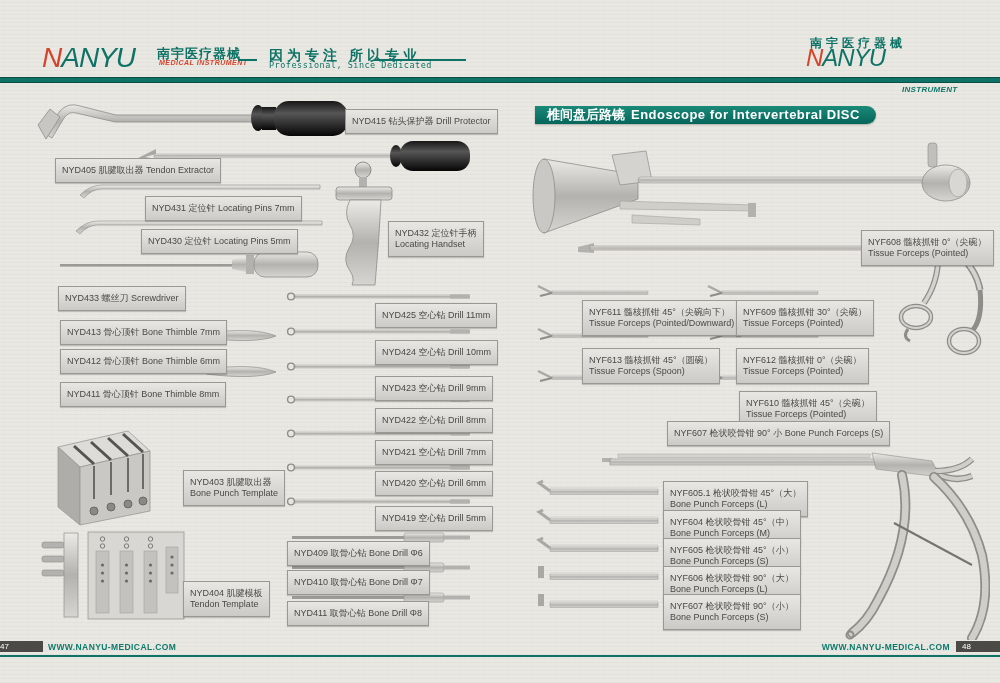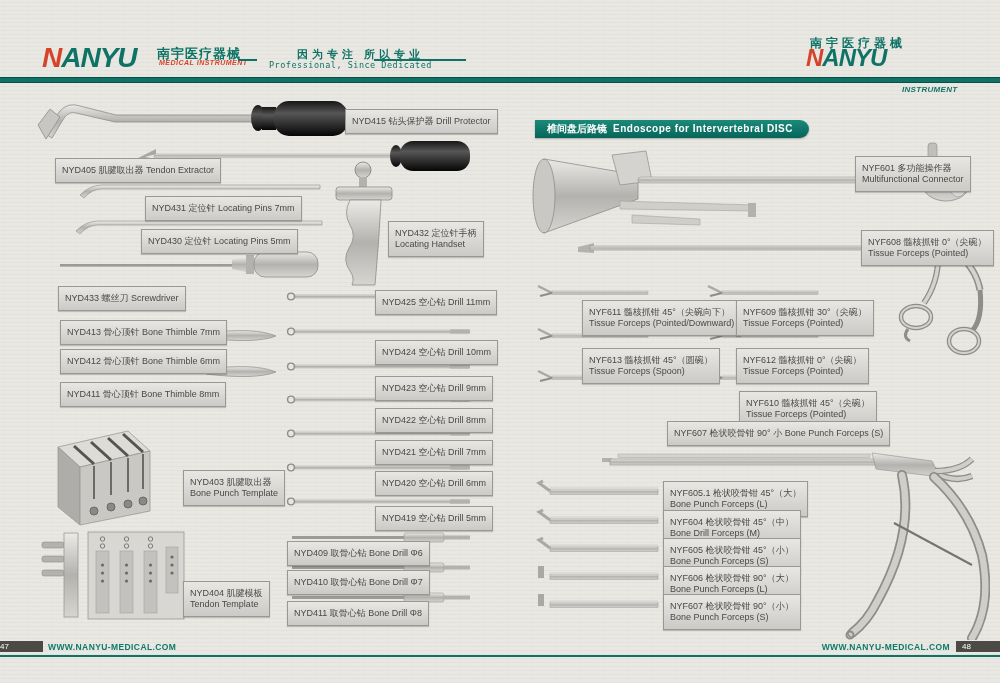--- a/index.html
+++ b/index.html
@@ -2,38 +2,38 @@
 <html><head>
 <meta charset="utf-8">
 <style>
   html,body{margin:0;padding:0;background:#d8d6d1;}
   .canvas{position:relative;width:1000px;height:683px;overflow:hidden;
     background:#e9e7e2;
     background-image:repeating-linear-gradient(0deg, rgba(120,115,105,.05) 0 1px, transparent 1px 4px),
                      repeating-linear-gradient(90deg, rgba(255,255,255,.05) 0 2px, transparent 2px 6px);
     font-family:"Liberation Sans", sans-serif;color:#45443f;}
   
-  .wm{position:absolute;font-style:italic;font-weight:700;letter-spacing:-1px;}
+  .wm{position:absolute;font-style:italic;font-weight:400;letter-spacing:-1px;}
   .wm-left{left:42px;top:42px;font-size:28px;}
   .wm-right{left:806px;top:44px;font-size:24px;}
   .wm .n{color:#d5432a;}
   .wm .rest{color:#0e7366;}
   .brand-cn-l{position:absolute;left:157px;top:45px;font-size:13px;font-weight:bold;color:#0e7366;letter-spacing:1px;}
   .brand-sub-l{position:absolute;left:159px;top:59px;font-size:7px;font-weight:bold;font-style:italic;color:#d5432a;letter-spacing:.5px;}
   .hdr-dash{position:absolute;left:238px;top:59px;width:19px;height:2px;background:#0e7366;}
-  .slogan-cn{position:absolute;left:269px;top:47px;font-size:11px;font-weight:bold;color:#0e7366;letter-spacing:4px;margin-left:28px;}
+  .slogan-cn{position:absolute;left:269px;top:47px;font-size:14px;font-weight:bold;color:#0e7366;letter-spacing:4px;}
   .slogan-en{position:absolute;left:269px;top:60px;font-size:8.5px;color:#0e7366;font-family:"DejaVu Sans Mono", monospace;letter-spacing:.5px;}
   .slogan-line{position:absolute;left:374px;top:59px;width:92px;height:1.5px;background:#0e7366;}
   .brand-cn-r{position:absolute;left:810px;top:35px;font-size:12px;font-weight:bold;color:#0e7366;letter-spacing:4px;}
   .sub-r{position:absolute;left:902px;top:49px;font-size:8px;font-weight:bold;font-style:italic;color:#0e7366;line-height:9px;letter-spacing:.3px;margin-top:27px;}
   .rule-top{position:absolute;left:0;top:77px;width:1000px;height:4px;background:#0e7366;border-top:1px solid #0a4f46;border-bottom:1px solid #0a4f46;}
   
   .banner{position:absolute;left:535px;top:106px;height:13px;padding:2px 16px 3px 12px;border-radius:0 10px 10px 0;
-    background:linear-gradient(180deg,#1a8a79,#06655a);color:#fff;font-size:10px;font-weight:bold;white-space:nowrap;line-height:13px;
-    box-shadow:0 1px 2px rgba(0,0,0,.25);margin-top:14px;}
+    background:linear-gradient(180deg,#1a8a79,#06655a);color:#fff;font-size:13px;font-weight:bold;white-space:nowrap;line-height:13px;
+    box-shadow:0 1px 2px rgba(0,0,0,.25);}
   .banner .en{margin-left:6px;letter-spacing:.5px;}
   
   .lb{position:absolute;background:linear-gradient(180deg,#e8e7e4,#cbcac6);border:1px solid #9a9892;
     padding:6px 6px;font-size:9px;line-height:11px;color:#4a4944;white-space:nowrap;box-shadow:0 1px 1px rgba(0,0,0,.18);}
   .lb .ln{display:block;}
   
   .foot-bar{position:absolute;top:641px;height:11px;background:#4b4a46;color:#fff;font-size:8px;line-height:11px;}
   .fb-l{left:0;width:43px;text-align:left;padding-right:5px;box-sizing:border-box;}
   .fb-r{right:0;width:44px;text-align:left;padding-left:6px;box-sizing:border-box;}
   .foot-url{position:absolute;top:642px;font-size:8.5px;font-weight:bold;color:#0d7a6c;letter-spacing:.4px;}
@@ -349,21 +349,21 @@
     </div>
   <div class="lb" style="left:60px;top:320px">
       <span class="ln">NYD413 骨心顶针 Bone Thimble  7mm</span>
     </div>
   <div class="lb" style="left:60px;top:349px">
       <span class="ln">NYD412 骨心顶针 Bone Thimble  6mm</span>
     </div>
   <div class="lb" style="left:60px;top:382px">
       <span class="ln">NYD411 骨心顶针 Bone Thimble  8mm</span>
     </div>
-  <div class="lb" style="left:375px;top:290px">
+  <div class="lb" style="left:375px;top:303px">
       <span class="ln">NYD425 空心钻 Drill  11mm</span>
     </div>
   <div class="lb" style="left:375px;top:340px">
       <span class="ln">NYD424 空心钻 Drill  10mm</span>
     </div>
   <div class="lb" style="left:375px;top:376px">
       <span class="ln">NYD423 空心钻 Drill  9mm</span>
     </div>
   <div class="lb" style="left:375px;top:408px">
       <span class="ln">NYD422 空心钻 Drill  8mm</span>
@@ -388,24 +388,20 @@
   <div class="lb" style="left:287px;top:541px">
       <span class="ln">NYD409 取骨心钻 Bone Drill  Φ6</span>
     </div>
   <div class="lb" style="left:287px;top:570px">
       <span class="ln">NYD410 取骨心钻 Bone Drill  Φ7</span>
     </div>
   <div class="lb" style="left:287px;top:601px">
       <span class="ln">NYD411 取骨心钻 Bone Drill  Φ8</span>
     </div>
 
-  <div class="lb" style="left:855px;top:156px">
-      <span class="ln">NYF601 多功能操作器</span>
-      <span class="ln">Multifunctional Connector</span>
-    </div>
   <div class="lb" style="left:861px;top:230px">
       <span class="ln">NYF608 髓核抓钳 0°（尖碗）</span>
       <span class="ln">Tissue Forceps (Pointed)</span>
     </div>
   <div class="lb" style="left:582px;top:300px">
       <span class="ln">NYF611 髓核抓钳 45°（尖碗向下）</span>
       <span class="ln">Tissue Forceps (Pointed/Downward)</span>
     </div>
   <div class="lb" style="left:736px;top:300px">
       <span class="ln">NYF609 髓核抓钳 30°（尖碗）</span>
@@ -425,21 +421,21 @@
     </div>
   <div class="lb" style="left:667px;top:421px">
       <span class="ln">NYF607 枪状咬骨钳 90° 小  Bone Punch Forceps (S)</span>
     </div>
   <div class="lb" style="left:663px;top:481px">
       <span class="ln">NYF605.1 枪状咬骨钳 45°（大）</span>
       <span class="ln">Bone Punch Forceps (L)</span>
     </div>
   <div class="lb" style="left:663px;top:510px">
       <span class="ln">NYF604 枪状咬骨钳 45°（中）</span>
-      <span class="ln">Bone Drill Forceps (M)</span>
+      <span class="ln">Bone Punch Forceps (M)</span>
     </div>
   <div class="lb" style="left:663px;top:538px">
       <span class="ln">NYF605 枪状咬骨钳 45°（小）</span>
       <span class="ln">Bone Punch Forceps (S)</span>
     </div>
   <div class="lb" style="left:663px;top:566px">
       <span class="ln">NYF606 枪状咬骨钳 90°（大）</span>
       <span class="ln">Bone Punch Forceps (L)</span>
     </div>
   <div class="lb" style="left:663px;top:594px">

